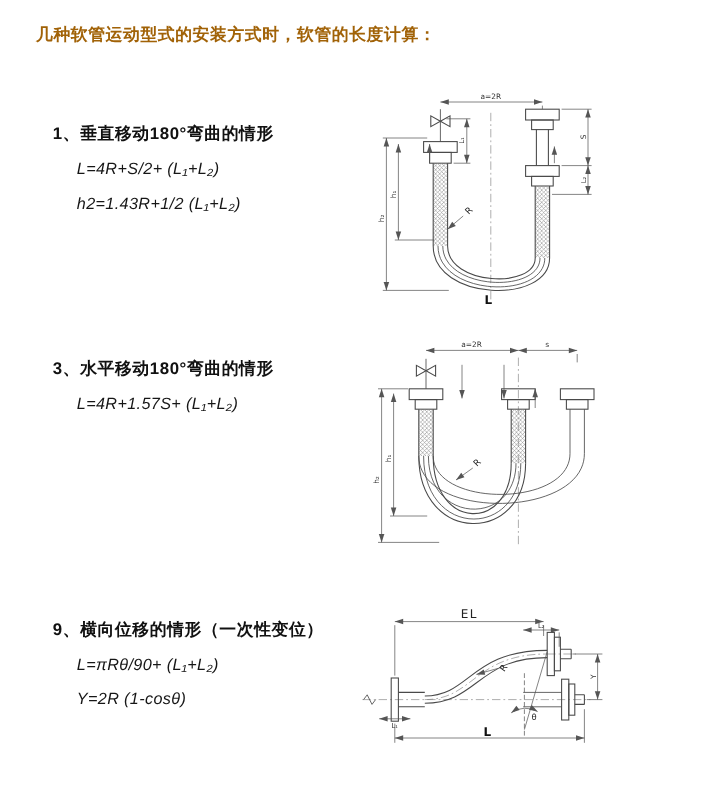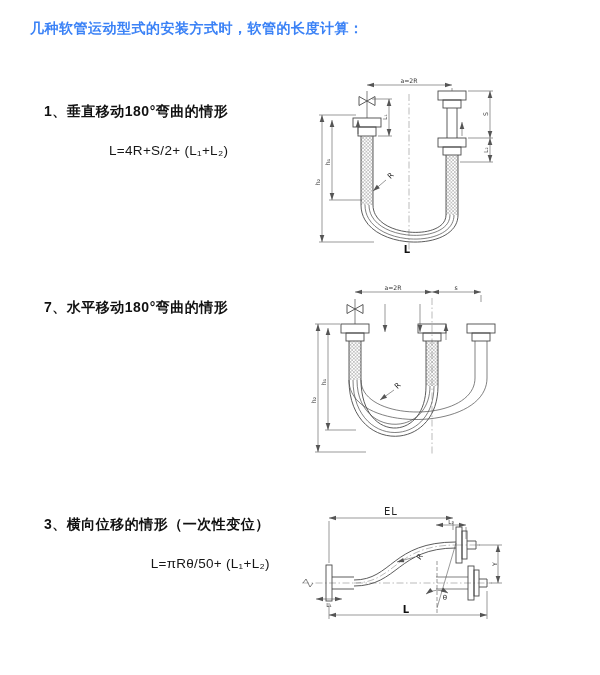--- a/index.html
+++ b/index.html
@@ -3,26 +3,26 @@
 <meta charset="utf-8">
 <style>
   html,body{margin:0;padding:0;}
   body{
     width:600px;height:675px;background:#ffffff;position:relative;
     font-family:"Liberation Sans","DejaVu Sans",sans-serif;
     color:#141414;overflow:hidden;
   }
   .page-title{
     position:absolute;left:30px;top:20px;
-    font-size:14px;font-weight:bold;letter-spacing:0.5px;color:#3b82f6;
+    font-size:14px;font-weight:bold;letter-spacing:0.5px;color:#a16207;
   }
-  .section{position:absolute;left:44px;text-align:right;}
+  .section{position:absolute;left:44px;}
   .sec-heading{font-size:14px;font-weight:bold;letter-spacing:0.5px;color:#111;line-height:15px;}
   .formulas{padding-left:20px;}
-  .formula{font-size:13.5px;line-height:15px;margin-top:24px;letter-spacing:0.3px;color:#161616;}
+  .formula{font-size:13.5px;line-height:15px;margin-top:14px;letter-spacing:0.3px;color:#161616;font-style:italic;}
   #sec1{top:104px;}
   #sec2{top:300px;}
   #sec3{top:517px;}
   .diagram{position:absolute;}
   #dia1{left:312px;top:70px;}
   #dia2{left:308px;top:282px;}
   #dia3{left:296px;top:503px;}
   svg text{font-family:"DejaVu Sans",sans-serif;fill:#222;}
   .dimtxt{font-size:6.2px;fill:#333;}
   .dimtxt-sm{font-size:5.6px;fill:#333;}
@@ -31,33 +31,36 @@
 </style>
 </head>
 <body>
 
 <div class="page-title">几种软管运动型式的安装方式时，软管的长度计算：</div>
 
 <div class="section" id="sec1">
   <div class="sec-heading">1、垂直移动180°弯曲的情形</div>
   <div class="formulas">
     <div class="formula">L=4R+S/2+ (L₁+L₂)</div>
+    <div class="formula">h2=1.43R+1/2 (L₁+L₂)</div>
   </div>
 </div>
 
 <div class="section" id="sec2">
-  <div class="sec-heading">7、水平移动180°弯曲的情形</div>
+  <div class="sec-heading">3、水平移动180°弯曲的情形</div>
   <div class="formulas">
+    <div class="formula">L=4R+1.57S+ (L₁+L₂)</div>
   </div>
 </div>
 
 <div class="section" id="sec3">
-  <div class="sec-heading">3、横向位移的情形（一次性变位）</div>
+  <div class="sec-heading">9、横向位移的情形（一次性变位）</div>
   <div class="formulas">
-    <div class="formula">L=πRθ/50+ (L₁+L₂)</div>
+    <div class="formula">L=πRθ/90+ (L₁+L₂)</div>
+    <div class="formula">Y=2R (1-cosθ)</div>
   </div>
 </div>
 
 <svg id="dia1" class="diagram" width="275" height="192" viewBox="0 0 275 192">
   <defs>
     <marker id="d1a" viewBox="0 0 8 8" refX="7.5" refY="4" markerWidth="8" markerHeight="8" orient="auto-start-reverse" markerUnits="userSpaceOnUse">
       <path d="M0.5,1.7 L7.5,4 L0.5,6.3 Z" fill="#555"></path>
     </marker>
     <pattern id="d1h" width="3.4" height="3.4" patternUnits="userSpaceOnUse">
       <path d="M0,3.4 L3.4,0 M0,0 L3.4,3.4" stroke="#8a8a8a" stroke-width="0.45"></path>

